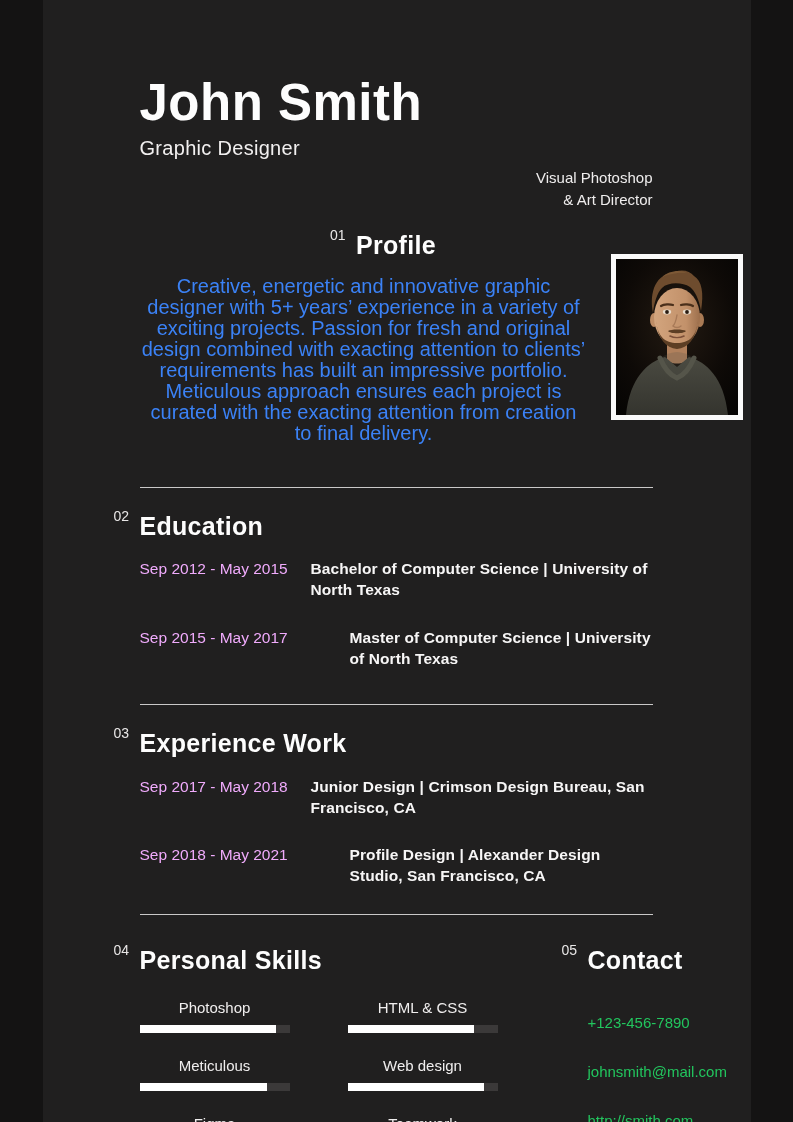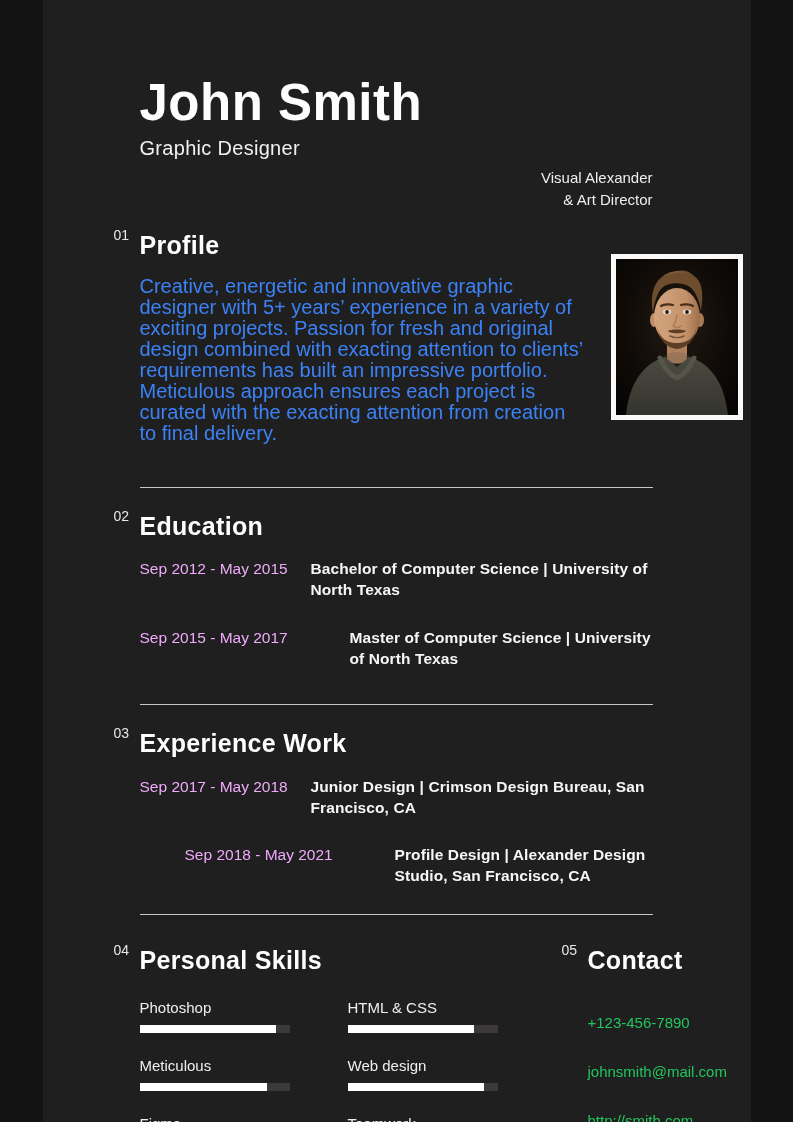--- a/index.html
+++ b/index.html
@@ -62,21 +62,21 @@
   .sec-title {
     margin: 0;
     font-size: 25px;
     line-height: 31px;
     font-weight: 700;
     letter-spacing: 0.3px;
     color: #fdfdfd;
   }
 
   
-  .profile-section { margin-top: 67px; }
+  .profile-section { margin-top: 67px; text-align: center; }
   .profile-body {
     margin: 15px 0 0 0;
     width: 448px;
     font-size: 20px;
     line-height: 21px;
     color: #3b82f6;
   }
 
   
   .photo-frame {
@@ -104,21 +104,21 @@
   .timeline-section { margin-top: 23px; }
   .rows { margin-top: 16px; }
   .rows.exp { margin-top: 17px; }
   .t-row {
     display: flex;
     align-items: baseline;
     font-size: 15.5px;
     line-height: 21px;
   }
   .t-row + .t-row { margin-top: 27px; gap: 39px; }
-  .rows.exp .t-row + .t-row { margin-top: 26px; margin-left: 45px; }
+  .rows.exp .t-row + .t-row { margin-top: 26px; }
   .t-dates {
     flex: 0 0 171px;
     color: #f0abfc;
     font-weight: 400;
   }
   .t-detail {
     color: #f7f6f6;
     font-weight: 700;
     letter-spacing: 0.1px;
   }
@@ -135,20 +135,21 @@
     display: flex;
     margin-top: 21px;
   }
   .skill-subcol { width: 150px; }
   .skill-subcol + .skill-subcol { margin-left: 58px; }
   .skill { margin-bottom: 22px; }
   .skill-label {
     font-size: 15px;
     line-height: 21px;
     color: #f0eeee;
+    text-align: center;
   }
   .skill-track {
     margin-top: 7px;
     width: 100%;
     height: 8px;
     background: #3b3939;
   }
   .skill-fill {
     height: 100%;
     background: #ffffff;
@@ -164,21 +165,21 @@
 </style>
 </head>
 <body>
 
 <div class="page">
 
   <header>
     <h1 class="name">John Smith</h1>
     <div class="role">Graphic Designer</div>
     <div class="tagline">
-      <div>Visual Alexander</div>
+      <div>Visual Photoshop</div>
       <div>&amp; Art Director</div>
     </div>
   </header>
 
   <section class="profile-section">
     <div class="sec-head">
       <span class="sec-num">01</span>
       <h2 class="sec-title">Profile</h2>
     </div>
     <p class="profile-body">Creative, energetic and innovative graphic designer with 5+ years’ experience in a variety of exciting projects. Passion for fresh and original design combined with exacting attention to clients’ requirements has built an impressive portfolio. Meticulous approach ensures each project is curated with the exacting attention from creation to final delivery.</p>

